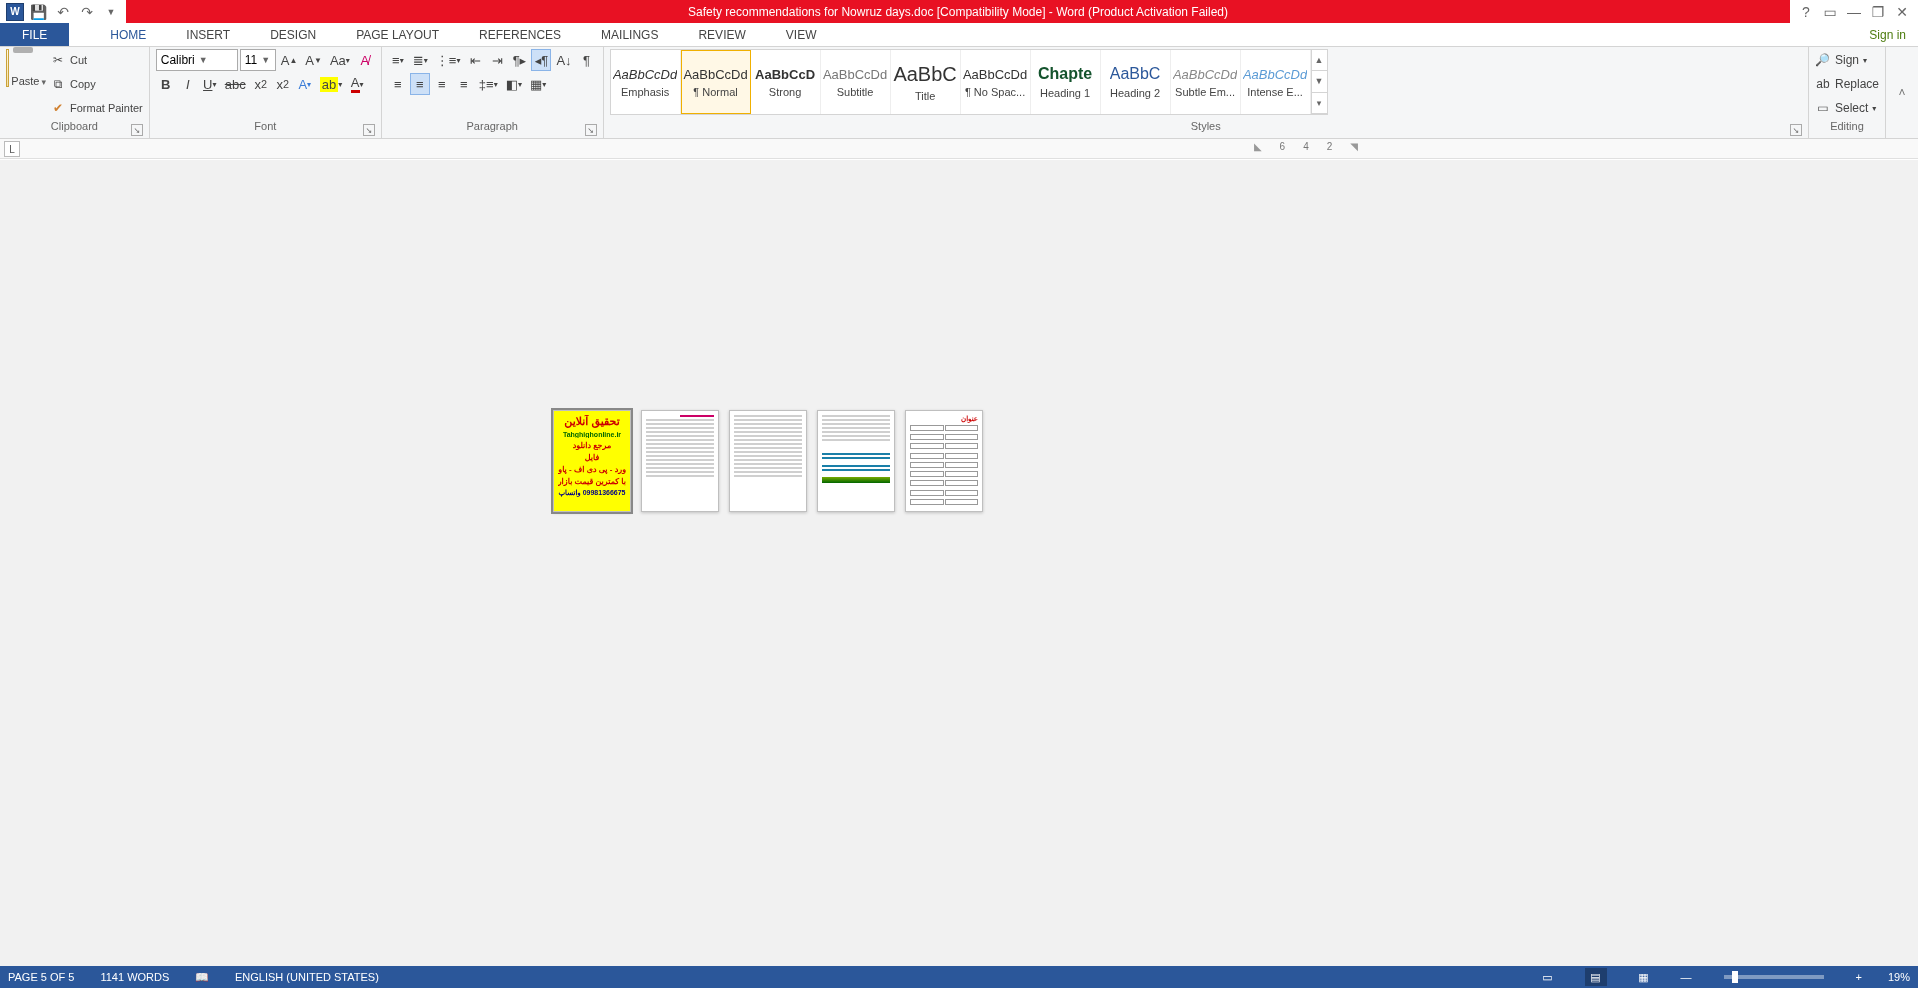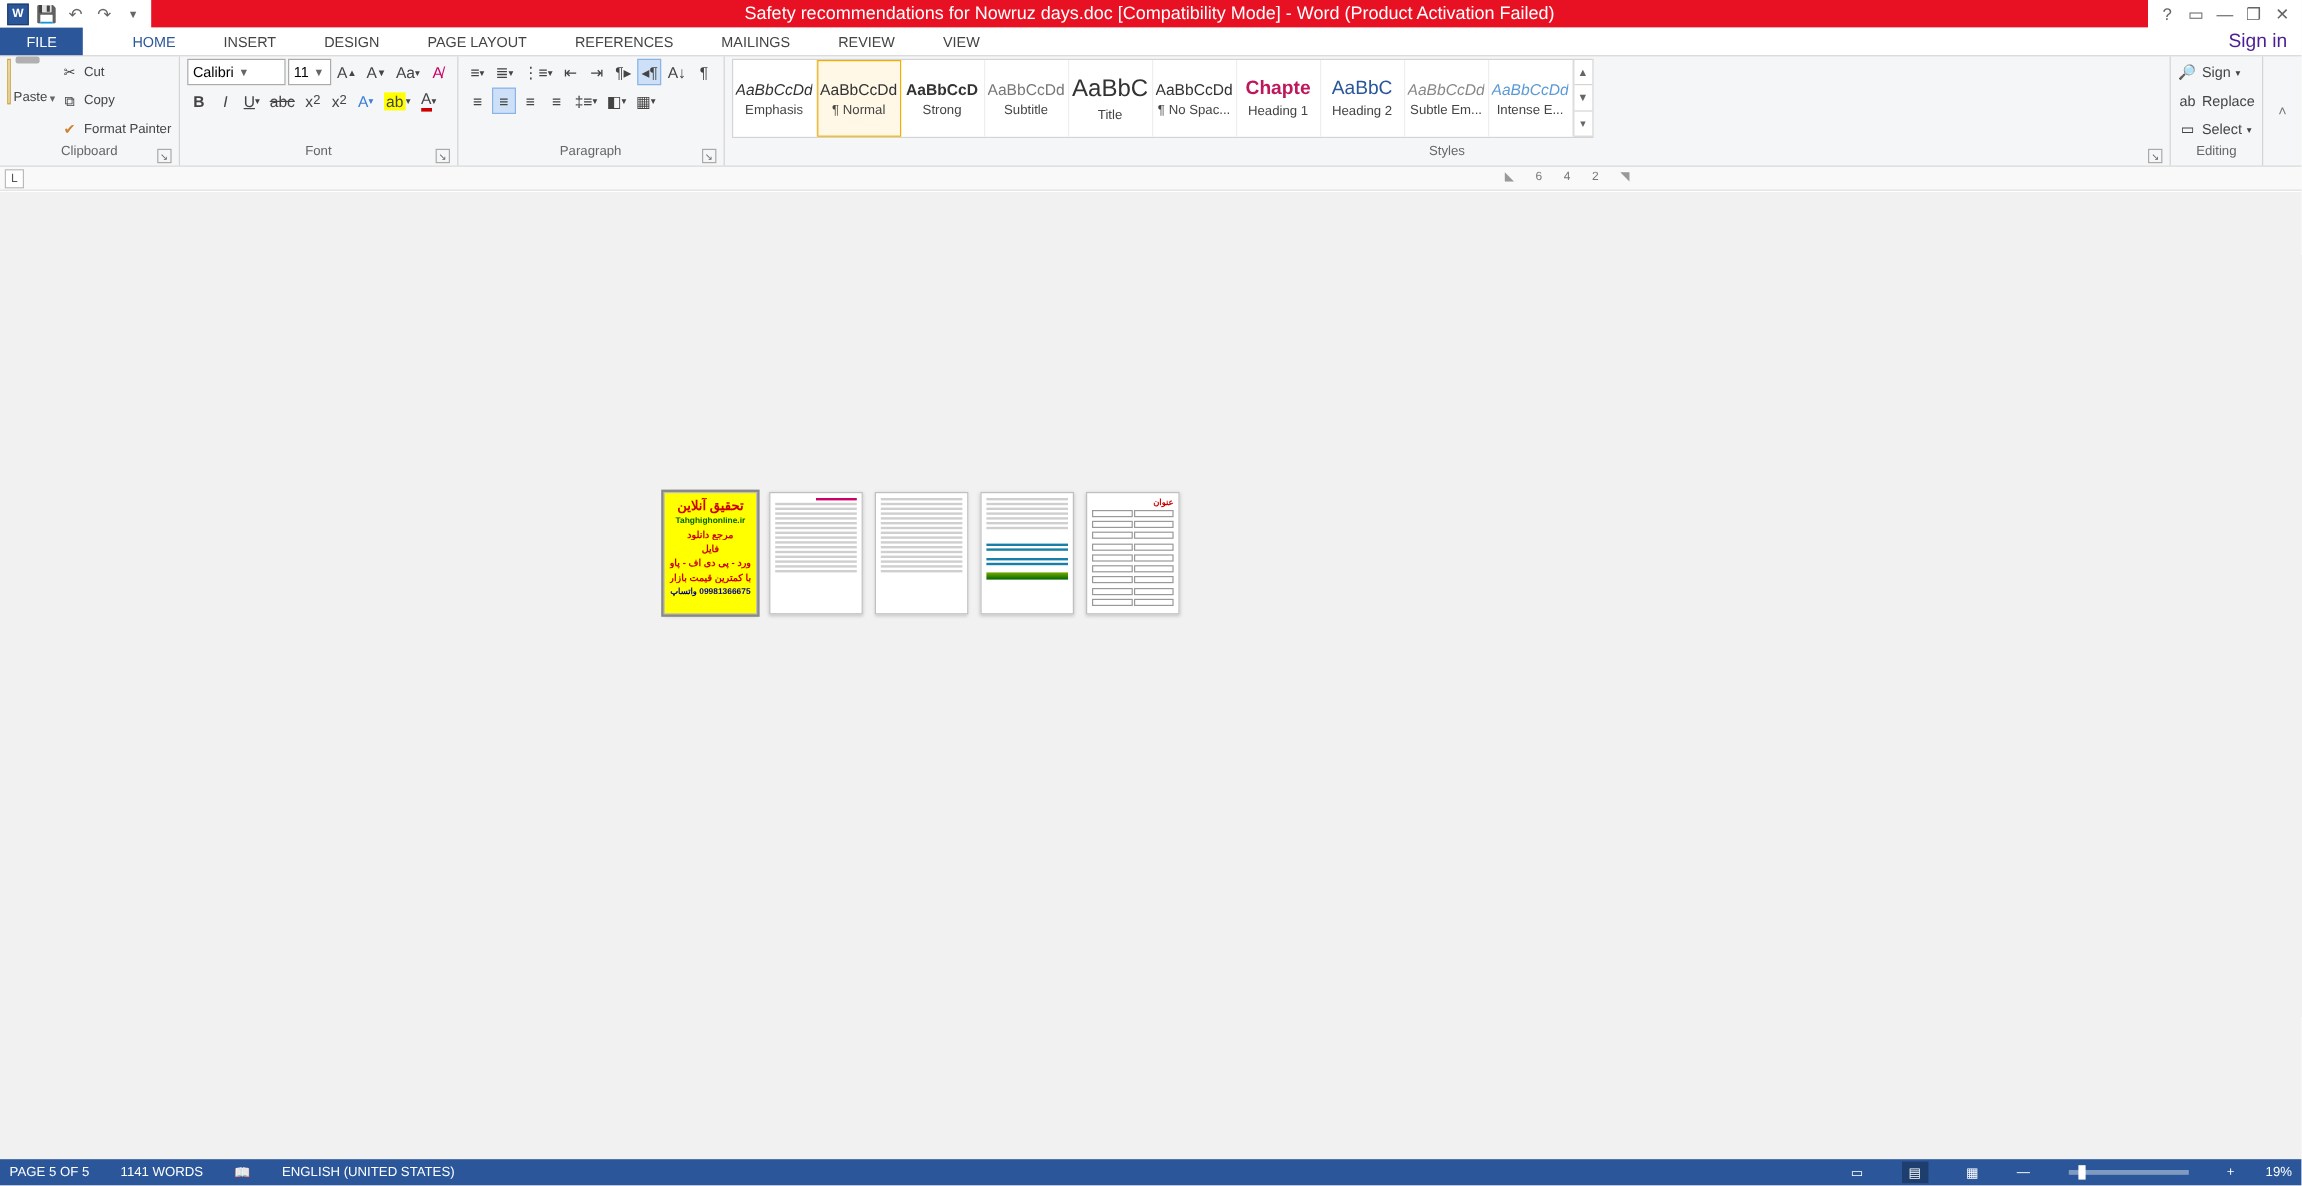--- a/index.html
+++ b/index.html
@@ -3,30 +3,30 @@
 <meta charset="utf-8">
 <style>
 * { margin: 0; padding: 0; box-sizing: border-box; font-family: "Segoe UI", Tahoma, sans-serif; }
 body { background: #fff; overflow: hidden; width: 1918px; height: 988px; position: relative; }
 
 
 .titlebar { height: 23px; background: #fff; display: flex; align-items: center; }
 .titlebar .qat { display: flex; align-items: center; gap: 6px; padding: 0 6px; }
 .word-icon { width: 18px; height: 18px; background: #2b579a; border: 1px solid #1e3e6e; color: #fff; font-size: 10px; font-weight: bold; display: flex; align-items: center; justify-content: center; }
 .qat-btn { width: 18px; height: 18px; display: flex; align-items: center; justify-content: center; color: #666; font-size: 14px; cursor: pointer; }
-.title-red { flex: 1; height: 23px; background: #e81123; display: flex; align-items: center; justify-content: center; color: #fff; font-size: 15px; }
+.title-red { flex: 1; height: 23px; background: #e81123; display: flex; align-items: center; justify-content: center; color: #fff; font-size: 12px; }
 .win-controls { display: flex; align-items: center; gap: 4px; padding: 0 6px; }
 .win-btn { width: 20px; height: 20px; display: flex; align-items: center; justify-content: center; color: #666; font-size: 14px; cursor: pointer; }
 
 
 .tabs-row { height: 24px; background: #fff; display: flex; align-items: stretch; border-bottom: 1px solid #d4d4d4; position: relative; gap: 12px; }
 .file-tab { background: #2b579a; color: #fff; font-size: 12px; padding: 0 22px; display: flex; align-items: center; cursor: pointer; }
 .tab { font-size: 12px; color: #444; padding: 0 14px; display: flex; align-items: center; cursor: pointer; }
 .tab.active { color: #2b579a; margin-left: 15px; }
-.signin { position: absolute; right: 6px; font-size: 16px; color: #4c1d95; height: 100%; display: flex; align-items: center; padding: 0 6px; cursor: pointer; }
+.signin { position: absolute; right: 6px; font-size: 12px; color: #4d7c0f; height: 100%; display: flex; align-items: center; padding: 0 6px; cursor: pointer; }
 
 
 .ribbon { height: 92px; background: #f5f6f7; border-bottom: 1px solid #d4d4d4; display: flex; }
 .group { border-right: 1px solid #d4d4d4; padding: 2px 6px 0 6px; display: flex; flex-direction: column; position: relative; }
 .group-body { flex: 1; display: flex; align-items: flex-start; gap: 4px; }
 .group-label { height: 18px; font-size: 11px; color: #666; text-align: center; position: relative; }
 .group-launcher { position: absolute; right: 0; bottom: 2px; width: 12px; height: 12px; border: 1px solid #aaa; font-size: 8px; display: flex; align-items: center; justify-content: center; color: #666; cursor: pointer; }
 
 
 .paste-big { width: 40px; display: flex; flex-direction: row; align-items: flex-end; gap: 2px; cursor: pointer; }
@@ -247,21 +247,21 @@
           </div>
         <div class="style-item">
             <div class="style-prev" style="font-size:20px">AaBbC</div>
             <div class="style-name">Title</div>
           </div>
         <div class="style-item">
             <div class="style-prev">AaBbCcDd</div>
             <div class="style-name">¶ No Spac...</div>
           </div>
         <div class="style-item">
-            <div class="style-prev" style="color:#be185d;font-weight:bold;font-size:16px">Chapte</div>
+            <div class="style-prev" style="color:#14532d;font-weight:bold;font-size:16px">Chapte</div>
             <div class="style-name">Heading 1</div>
           </div>
         <div class="style-item">
             <div class="style-prev" style="color:#2b579a;font-size:16px">AaBbC</div>
             <div class="style-name">Heading 2</div>
           </div>
         <div class="style-item">
             <div class="style-prev" style="font-style:italic;color:#888">AaBbCcDd</div>
             <div class="style-name">Subtle Em...</div>
           </div>

